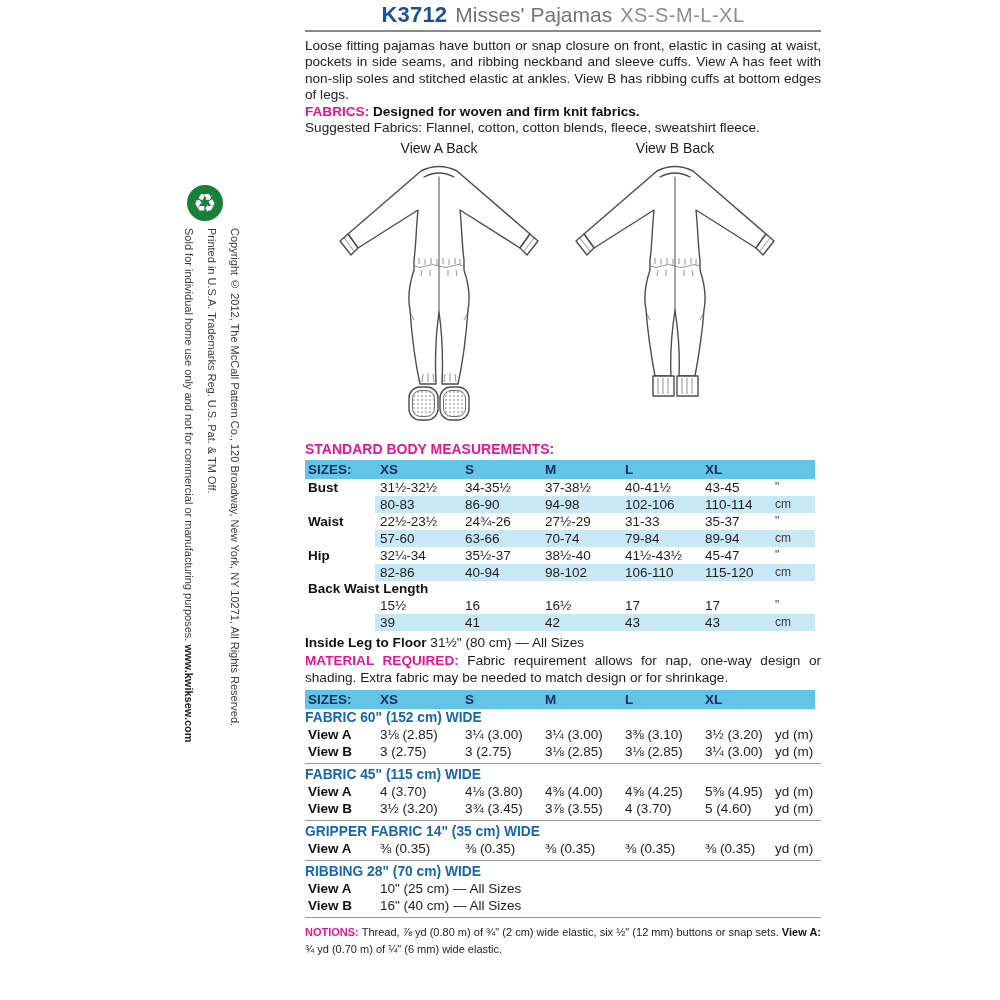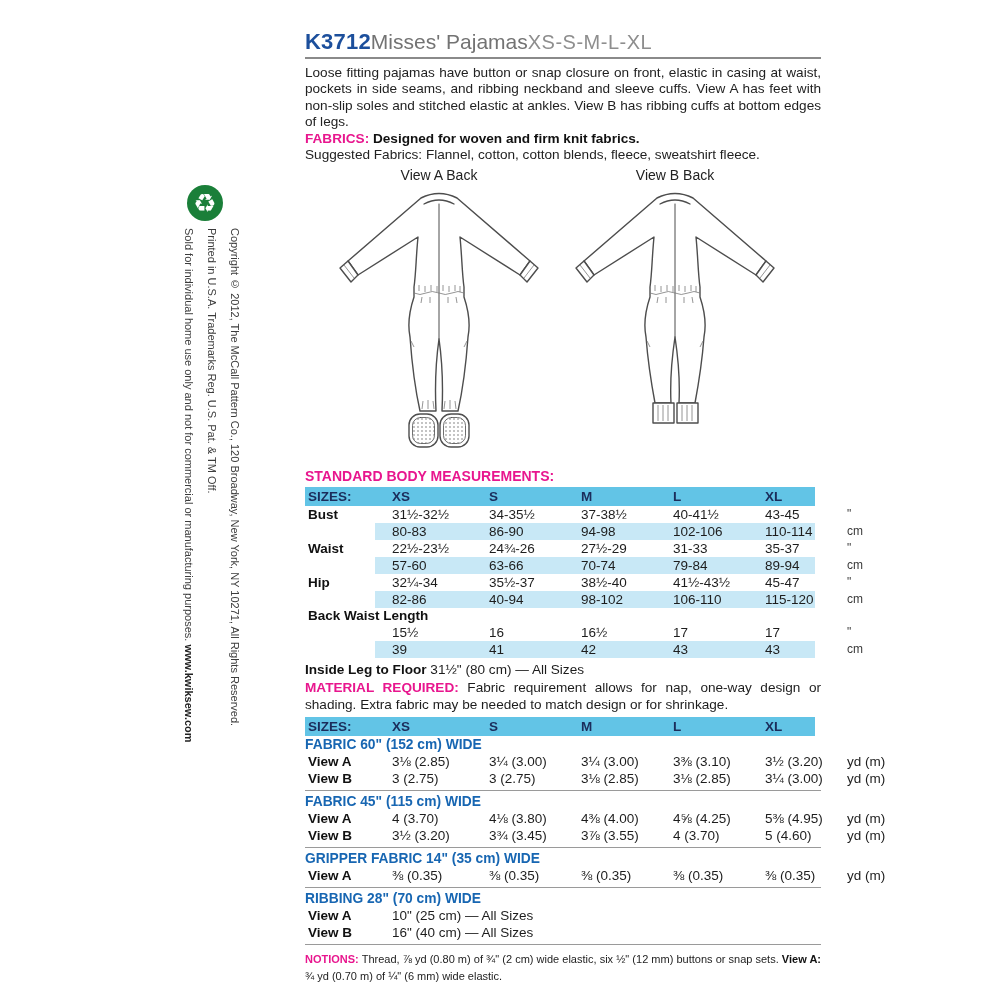--- a/index.html
+++ b/index.html
@@ -9,21 +9,21 @@
   
   .recycle{position:absolute;left:187px;top:185px;width:36px;height:36px;border-radius:50%;
            background:#1a7f39;color:#fff;display:flex;align-items:center;justify-content:center;
            font-size:26px;line-height:36px;}
   .vertblock{position:absolute;left:176px;top:228px;height:592px;width:70px;
              writing-mode:vertical-rl;font-size:11px;line-height:23px;color:#3c3c3c;white-space:nowrap;}
   .vertblock b{font-weight:700;color:#222;}
 
   
   .main{position:absolute;left:305px;top:0;width:516px;}
-  h1{margin:29px 0 2px 0;font-size:22px;line-height:26px;font-weight:400;display:flex;gap:0;align-items:baseline;}
+  h1{margin:2px 0 2px 0;font-size:22px;line-height:26px;font-weight:400;display:flex;gap:8px;align-items:baseline;justify-content:center;}
   .code{font-weight:700;color:#1c4f9c;letter-spacing:.2px;}
   .pname{color:#737373;font-size:21px;}
   .psizes{color:#8e8e8e;font-size:20px;letter-spacing:.5px;}
   .rule{border:0;border-top:2px solid #8a8a8a;margin:1px 0 6px 0;}
 
   p{margin:0;}
   .desc{font-size:13.6px;line-height:16.4px;text-align:justify;color:#222;}
   .fabline,.suggested{font-size:13.6px;line-height:16.4px;color:#222;}
   .mag{color:#e8168e;font-weight:700;}
   .bold{font-weight:700;color:#111;}
@@ -31,21 +31,21 @@
   
   .figures{position:relative;height:296px;margin-top:4px;}
   .fig{position:absolute;top:0;width:240px;text-align:center;margin:0;}
   .figA{left:14px;} .figB{left:250px;}
   .figcap{font-size:14px;color:#222;margin-bottom:2px;display:block;}
   svg{display:block;margin:0 auto;}
 
   
   .h-meas{font-size:14px;line-height:15px;margin:6px 0 3px 0;}
   .trow{display:grid;grid-template-columns:75px 85px 80px 80px 80px 70px 46px;
-        height:17px;line-height:17px;font-size:13.5px;gap:12px;}
+        height:17px;line-height:17px;font-size:13.5px;}
   .trow .cell{overflow:hidden;white-space:nowrap;}
   .trow .cell:first-child{padding-left:3px;}
   .thead{height:19px;line-height:19px;font-weight:700;color:#1b2d5b;
          background:linear-gradient(to right,#62c4e6 0,#62c4e6 510px,transparent 510px);}
   .band{background:linear-gradient(to right,transparent 70px,#c8e8f6 70px,#c8e8f6 510px,transparent 510px);}
   .lbl{font-weight:700;color:#111;}
   .unit{font-size:12px;color:#3a3a3a;}
   .fullrow{height:16px;line-height:16px;font-size:13.5px;}
   .ileg{font-size:13.6px;line-height:17px;margin-top:3px;}
   .matreq{font-size:13.6px;line-height:16.5px;text-align:justify;margin:2px 0 4px 0;}

